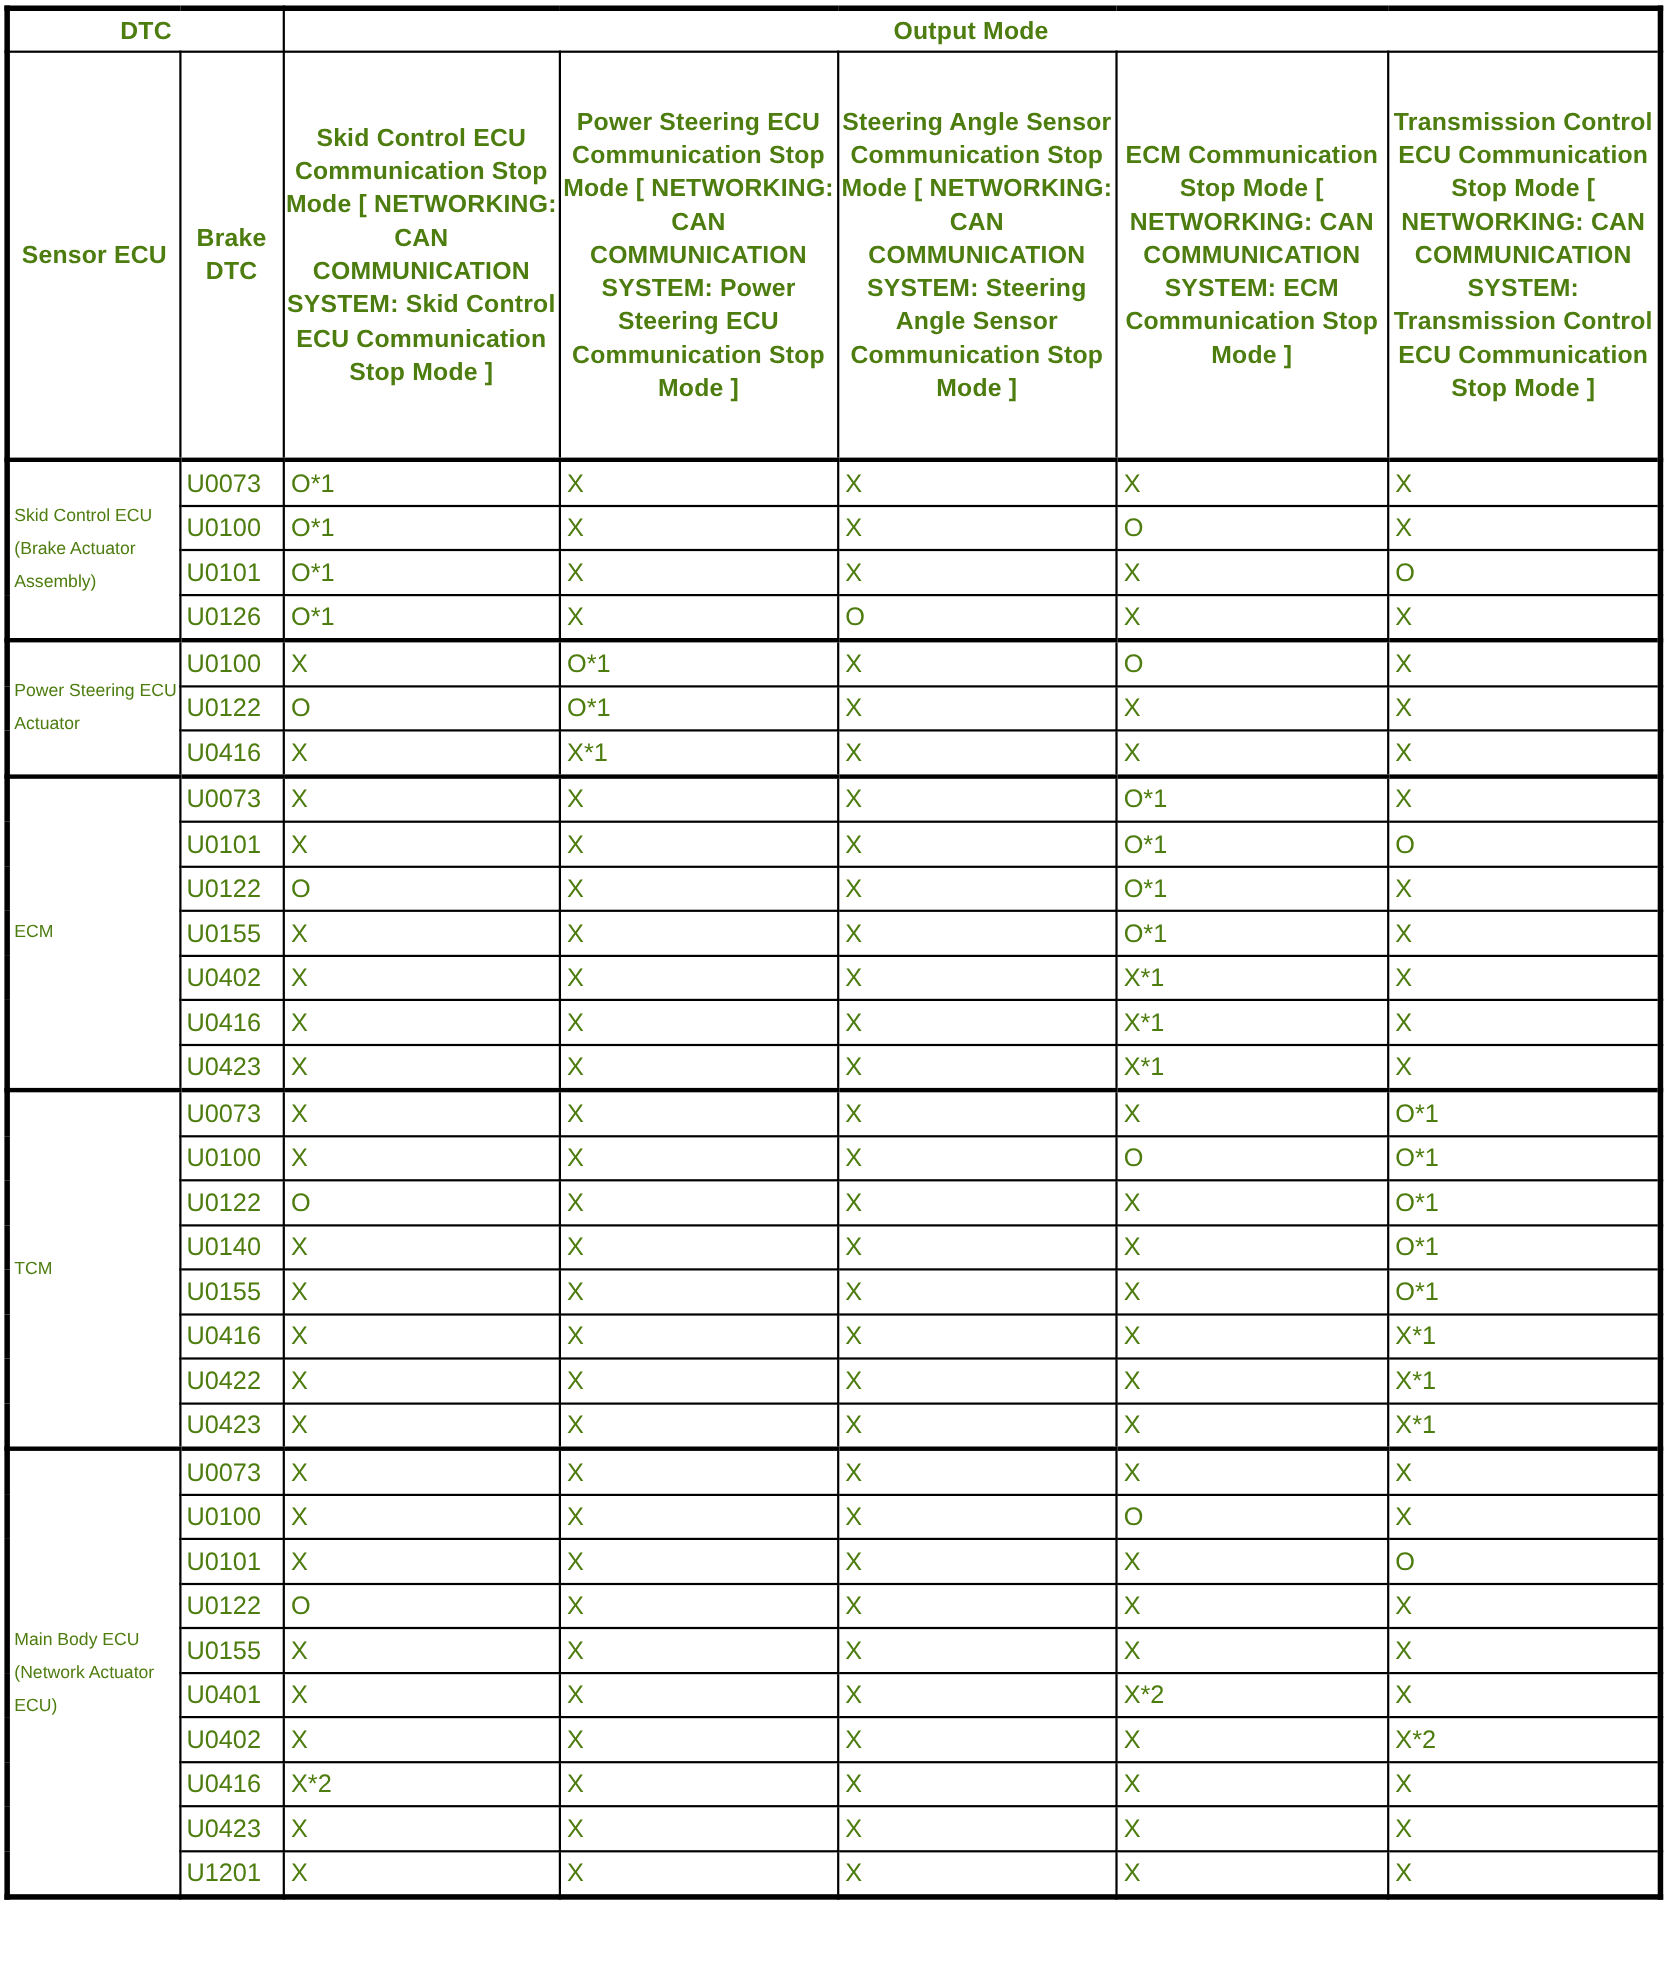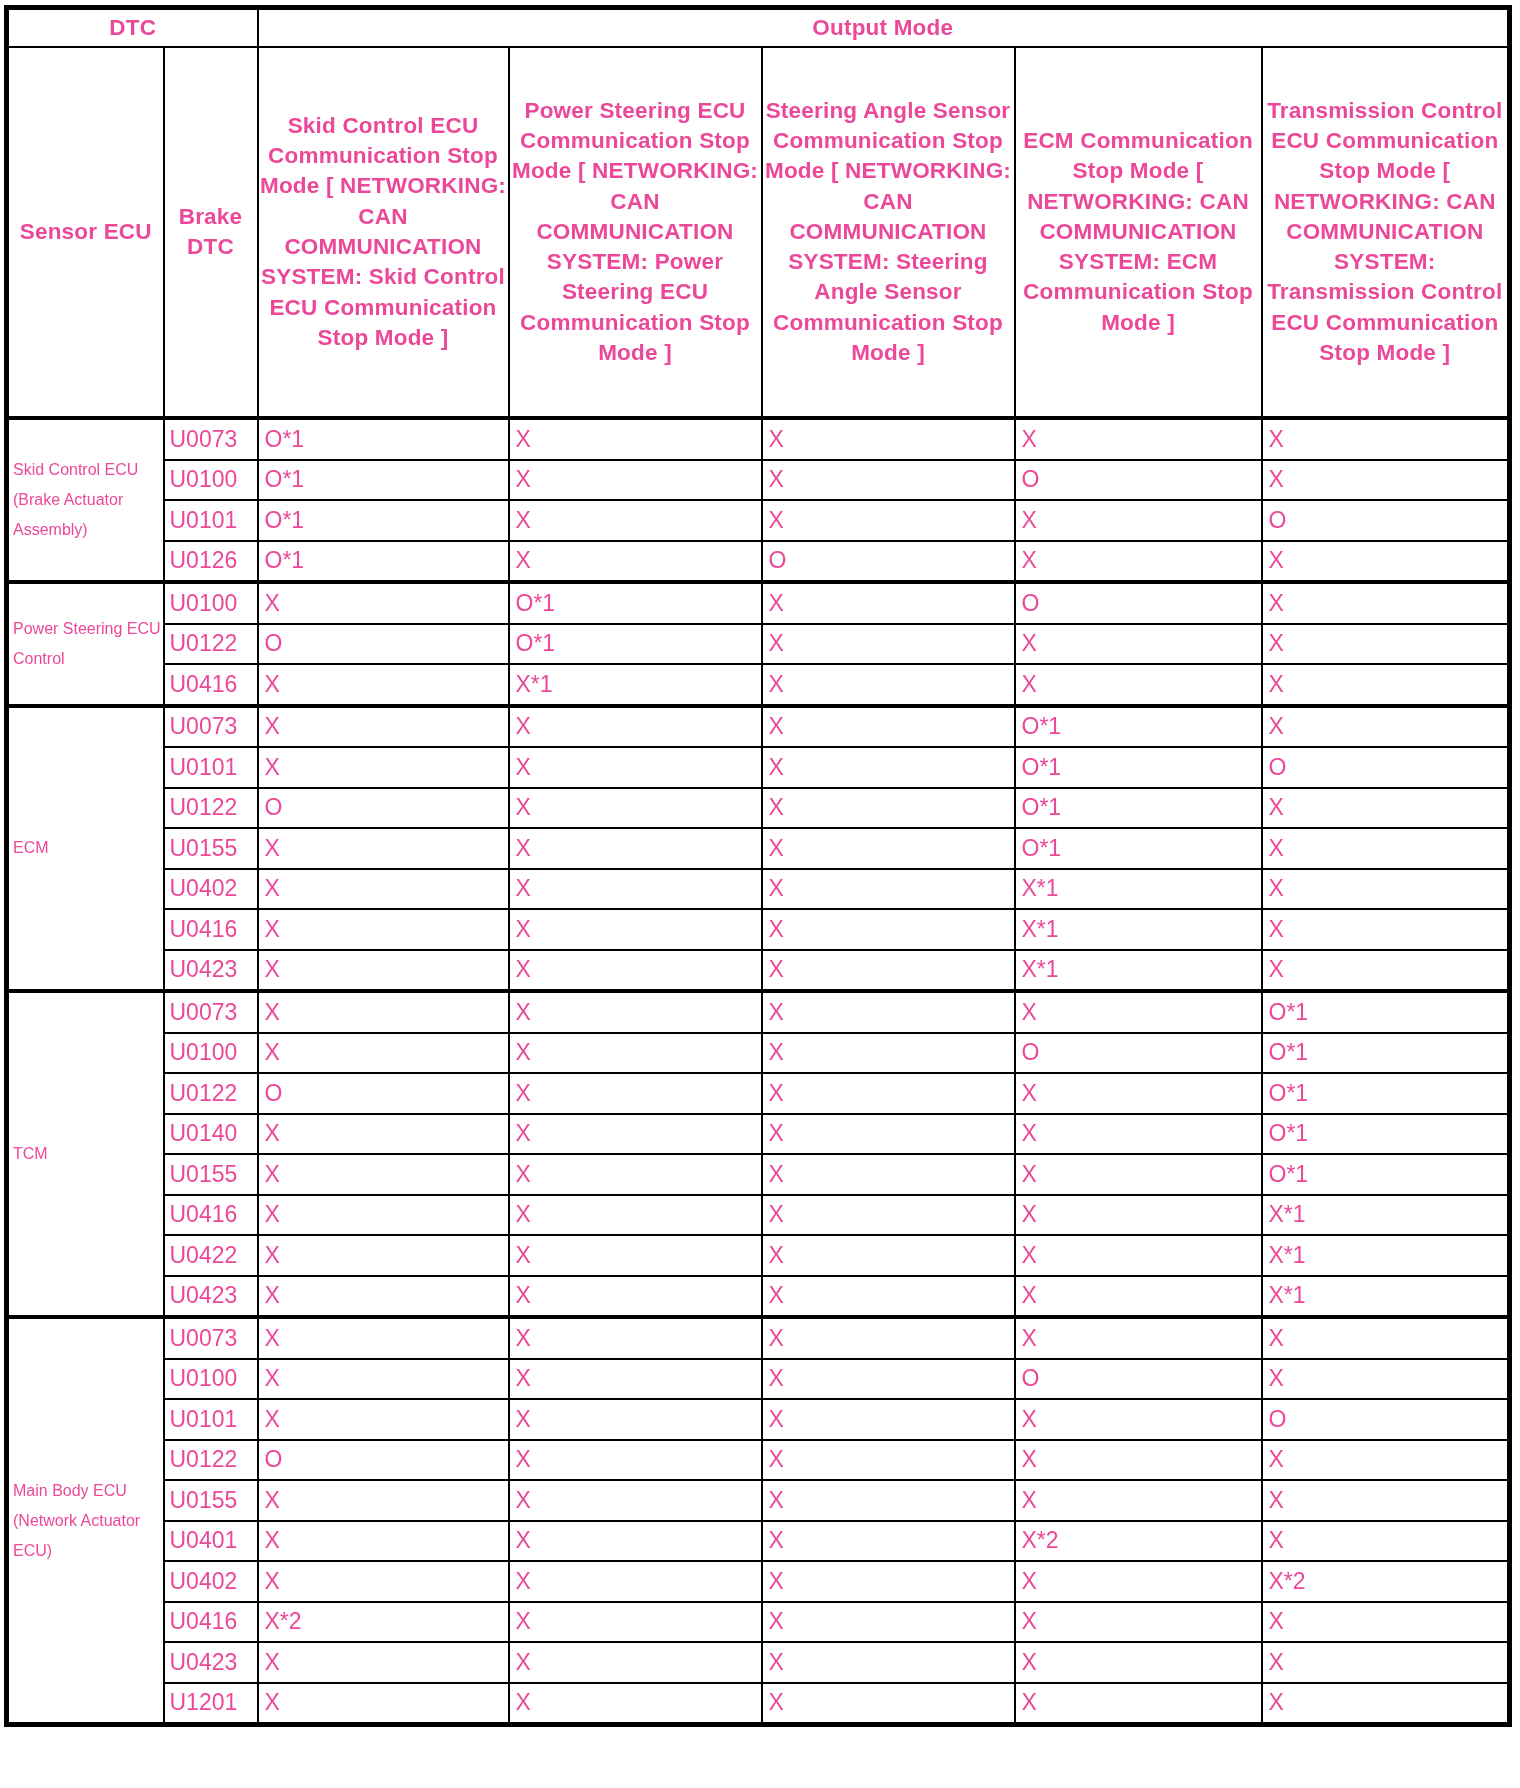--- a/index.html
+++ b/index.html
@@ -4,21 +4,21 @@
 <style>
   html, body { margin: 0; padding: 0; background: #ffffff; }
   body { width: 1520px; height: 1788px; position: relative; overflow: hidden; }
   table.dtc {
     position: absolute; left: 4px; top: 5px;
     width: 1503px;
     border-collapse: collapse;
     border: 5px solid #000;
     table-layout: fixed;
     font-family: "Liberation Sans", sans-serif;
-    color: #ec4899;
+    color: #4d7c0f;
   }
   table.dtc td, table.dtc th {
     border: 2px solid #000;
     padding: 0;
   }
   th {
     font-weight: bold;
     font-size: 22.5px;
     line-height: 30.3px;
     text-align: center;
@@ -105,21 +105,21 @@
       </tr>
       <tr>
         <td class="code">U0126</td>
         <td>O*1</td>
         <td>X</td>
         <td>O</td>
         <td>X</td>
         <td>X</td>
       </tr>
       <tr class="grp-start">
-        <td class="ecu" rowspan="3">Power Steering ECU Control</td>
+        <td class="ecu" rowspan="3">Power Steering ECU Actuator</td>
         <td class="code">U0100</td>
         <td>X</td>
         <td>O*1</td>
         <td>X</td>
         <td>O</td>
         <td>X</td>
       </tr>
       <tr>
         <td class="code">U0122</td>
         <td>O</td>

